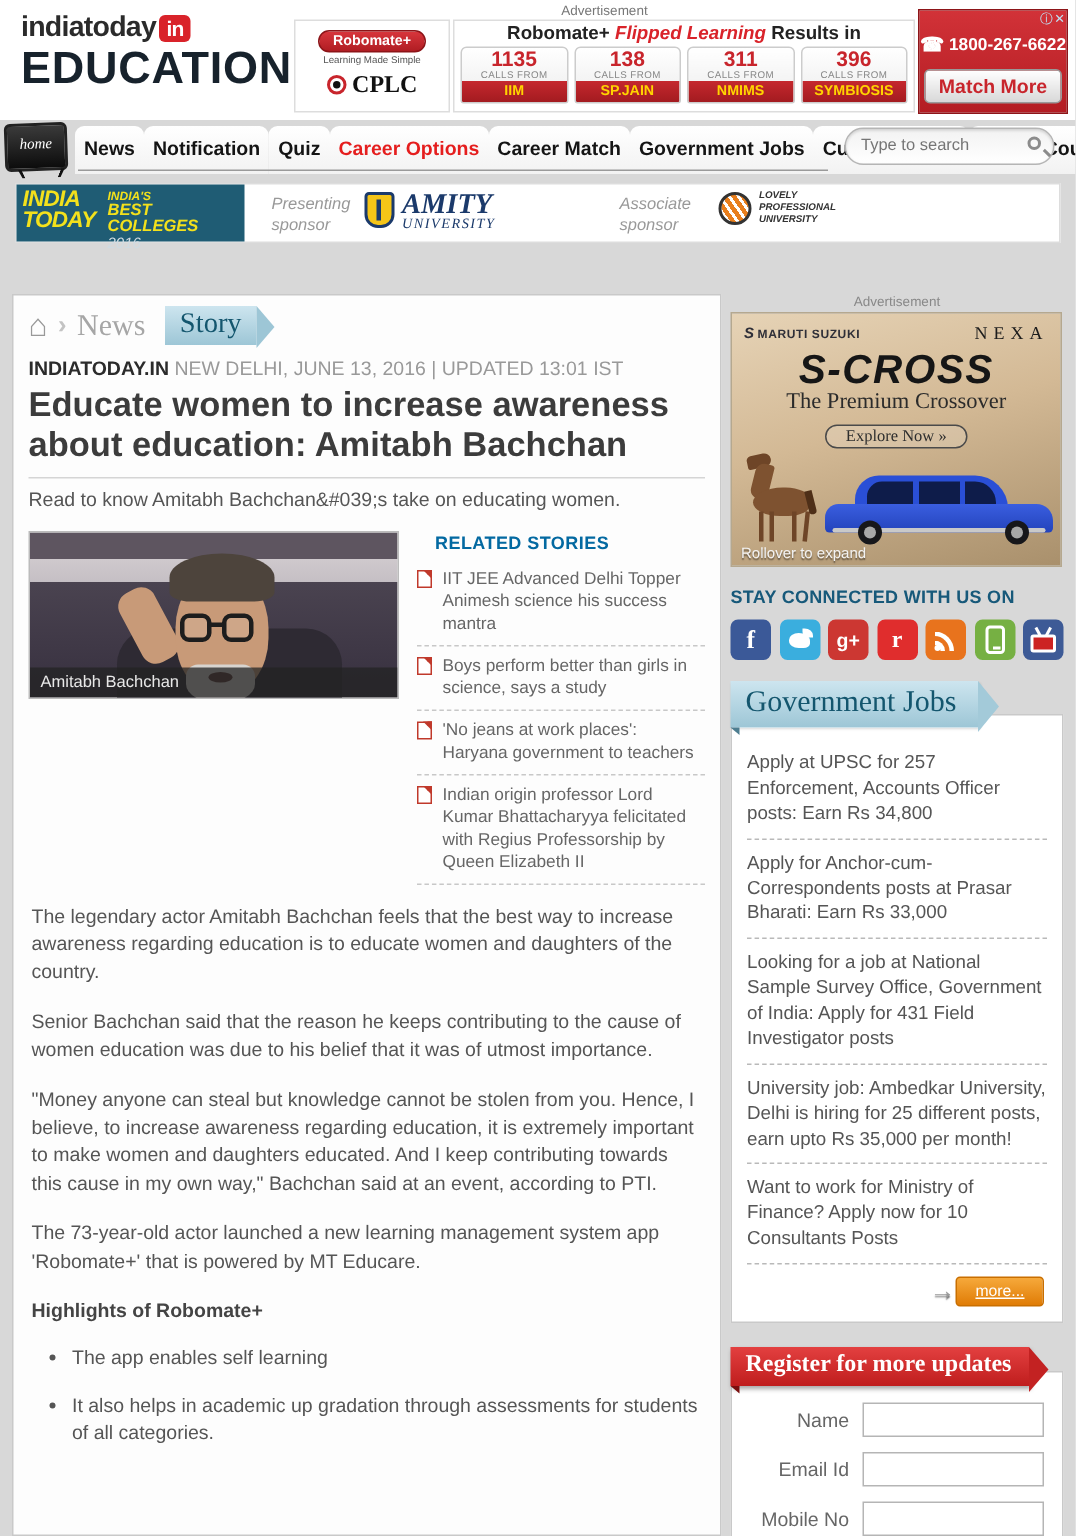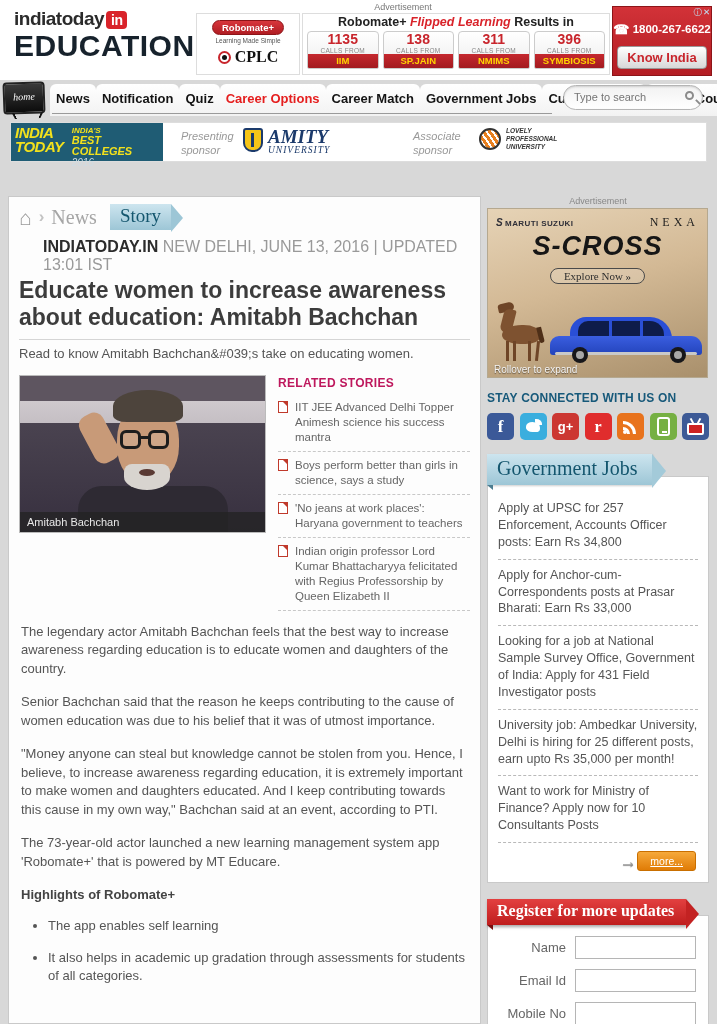--- a/index.html
+++ b/index.html
@@ -69,41 +69,41 @@
   .lpu-line { font-size:6.5px; font-weight:bold; color:#333; line-height:1.25; }
 
   
   .article-card { position:absolute; left:8px; top:196px; width:473px; height:828px; background:#fdfdfd; border:1px solid #c9c9c9; overflow:hidden; }
   .breadcrumb { display:flex; align-items:center; gap:7px; padding:7px 10px 5px; }
   .bc-home { font-size:21px; color:#999; line-height:1; cursor:pointer; }
   .bc-sep { color:#c3c3c3; font-size:17px; font-weight:bold; }
   .bc-news { font-family:"Liberation Serif", serif; font-size:20px; color:#a6a6a6; cursor:pointer; }
   .story-tab { position:relative; background:linear-gradient(#cde5ef,#9dc6d6); font-family:"Liberation Serif", serif; font-size:19px; color:#14566e; padding:1px 10px 3px; margin-left:6px; cursor:pointer; }
   .story-tab::after { content:""; position:absolute; right:-12px; top:0; border-top:14px solid transparent; border-bottom:14px solid transparent; border-left:12px solid #9dc6d6; }
-  .article-meta { padding:3px 10px 0; font-size:16px; color:#999;margin-left:24px; }
+  .article-meta { padding:3px 10px 0; font-size:13px; color:#999; }
   .article-meta .src { font-weight:bold; color:#2b2b2b; }
   .article-title { padding:3px 10px 0; font-size:23px; font-weight:bold; color:#3c3c3c; line-height:1.18; }
   .title-rule { border:none; border-top:1px solid #d5d5d5; margin:8px 10px 6px; }
   .article-subtitle { padding:0 10px; font-size:13px; color:#555; }
 
   .media-row { display:flex; gap:12px; padding:14px 10px 0; }
-  .photo { position:relative; width:247px; height:158px; flex:none; overflow:hidden; background:linear-gradient(180deg,#5e5560 0%,#5e5560 16%,#cfc9cd 16%,#c5bfc4 30%,#4a4350 30%,#37303f 100%); border:1px solid #bbb; }
+  .photo { position:relative; width:247px; height:112px; flex:none; overflow:hidden; background:linear-gradient(180deg,#5e5560 0%,#5e5560 16%,#cfc9cd 16%,#c5bfc4 30%,#4a4350 30%,#37303f 100%); border:1px solid #bbb; }
   .ph-body { position:absolute; left:58px; bottom:-6px; width:150px; height:52px; background:#2e2a33; border-radius:24px 24px 0 0; }
   .ph-face { position:absolute; left:97px; top:26px; width:62px; height:82px; background:#c89a78; border-radius:46%; }
   .ph-hair { position:absolute; left:93px; top:14px; width:70px; height:32px; background:#4d443c; border-radius:50% 50% 20% 20%; }
   .ph-lens { position:absolute; top:54px; width:21px; height:19px; border:3px solid #1d1d1d; border-radius:6px; background:rgba(255,255,255,0.12); }
   .ph-lens.l { left:100px; } .ph-lens.r { left:128px; }
   .ph-bridge { position:absolute; left:120px; top:60px; width:9px; height:3px; background:#1d1d1d; }
   .ph-beard { position:absolute; left:104px; top:88px; width:46px; height:26px; background:#d8d4cf; border-radius:8px 8px 50% 50%; }
   .ph-mouth { position:absolute; left:119px; top:93px; width:16px; height:7px; background:#5a3a34; border-radius:50%; }
   .ph-hand { position:absolute; left:66px; top:36px; width:26px; height:52px; background:#c89a78; border-radius:10px; transform:rotate(-28deg); }
   .photo-caption { position:absolute; left:0; right:0; bottom:0; background:rgba(35,35,35,0.75); color:#e8e8e8; font-size:11px; padding:4px 7px; }
 
   .related { flex:1; min-width:0; }
-  .related-heading { color:#be185d; font-weight:bold; font-size:12px; letter-spacing:0.3px; margin:1px 0 4px; }
+  .related-heading { color:#0369a1; font-weight:bold; font-size:12px; letter-spacing:0.3px; margin:1px 12px 4px; }
   .related-item { display:flex; gap:7px; font-size:11.5px; color:#666; padding:6px 0; border-bottom:1px dashed #c8c8c8; line-height:1.3; cursor:pointer; }
   .doc-icon { width:10px; height:12px; border:1px solid #c0392b; background:#fff; flex:none; margin-top:1px; position:relative; }
   .doc-icon::after { content:""; position:absolute; right:-1px; top:-1px; border:3px solid #c0392b; border-left-color:transparent; border-bottom-color:transparent; }
 
   .article-body { padding:12px 12px 0; font-size:13px; color:#555; line-height:1.45; }
   .article-body p { margin-bottom:14px; }
   .article-body h3 { font-size:13px; color:#444; margin-bottom:12px; }
   .article-body ul { margin:0 0 2px 27px; }
   .article-body li { margin-bottom:13px; }
 
@@ -216,21 +216,21 @@
           <div class="stat">
             <div class="stat-value">396</div>
             <div class="stat-label">CALLS FROM</div>
             <div class="stat-org">SYMBIOSIS</div>
           </div>
         </div>
       </div>
       <div class="ad-phone">
         <div class="ad-ctrls"><span>ⓘ</span><span>✕</span></div>
         <div class="phone-row"><span class="phone-glyph">☎</span> <span>1800-267-6622</span></div>
-        <div class="know-more">Know India</div>
+        <div class="know-more">Match More</div>
       </div>
     </div>
   </div>
 
   <div class="navbar">
     <div class="home-tab">home</div>
     <div class="nav-tabs">
       <div class="nav-tab">News</div>
       <div class="nav-tab">Notification</div>
       <div class="nav-tab">Quiz</div>
@@ -339,20 +339,21 @@
   </div>
 
   <div class="sidebar">
     <div class="sb-ad-label">Advertisement</div>
     <div class="scross">
       <div class="scross-top">
         <div class="maruti"><span class="maruti-mark">S</span><span>MARUTI SUZUKI</span></div>
         <div class="nexa">NEXA</div>
       </div>
       <div class="scross-title">S-CROSS</div>
+      <div class="scross-sub">The Premium Crossover</div>
       <div class="explore">Explore Now »</div>
       <div class="horse">
         <div class="horse-head"></div>
         <div class="horse-neck"></div>
         <div class="horse-body"></div>
         <div class="horse-leg hl1"></div>
         <div class="horse-leg hl2"></div>
         <div class="horse-leg hl3"></div>
         <div class="horse-leg hl4"></div>
         <div class="horse-tail"></div>

